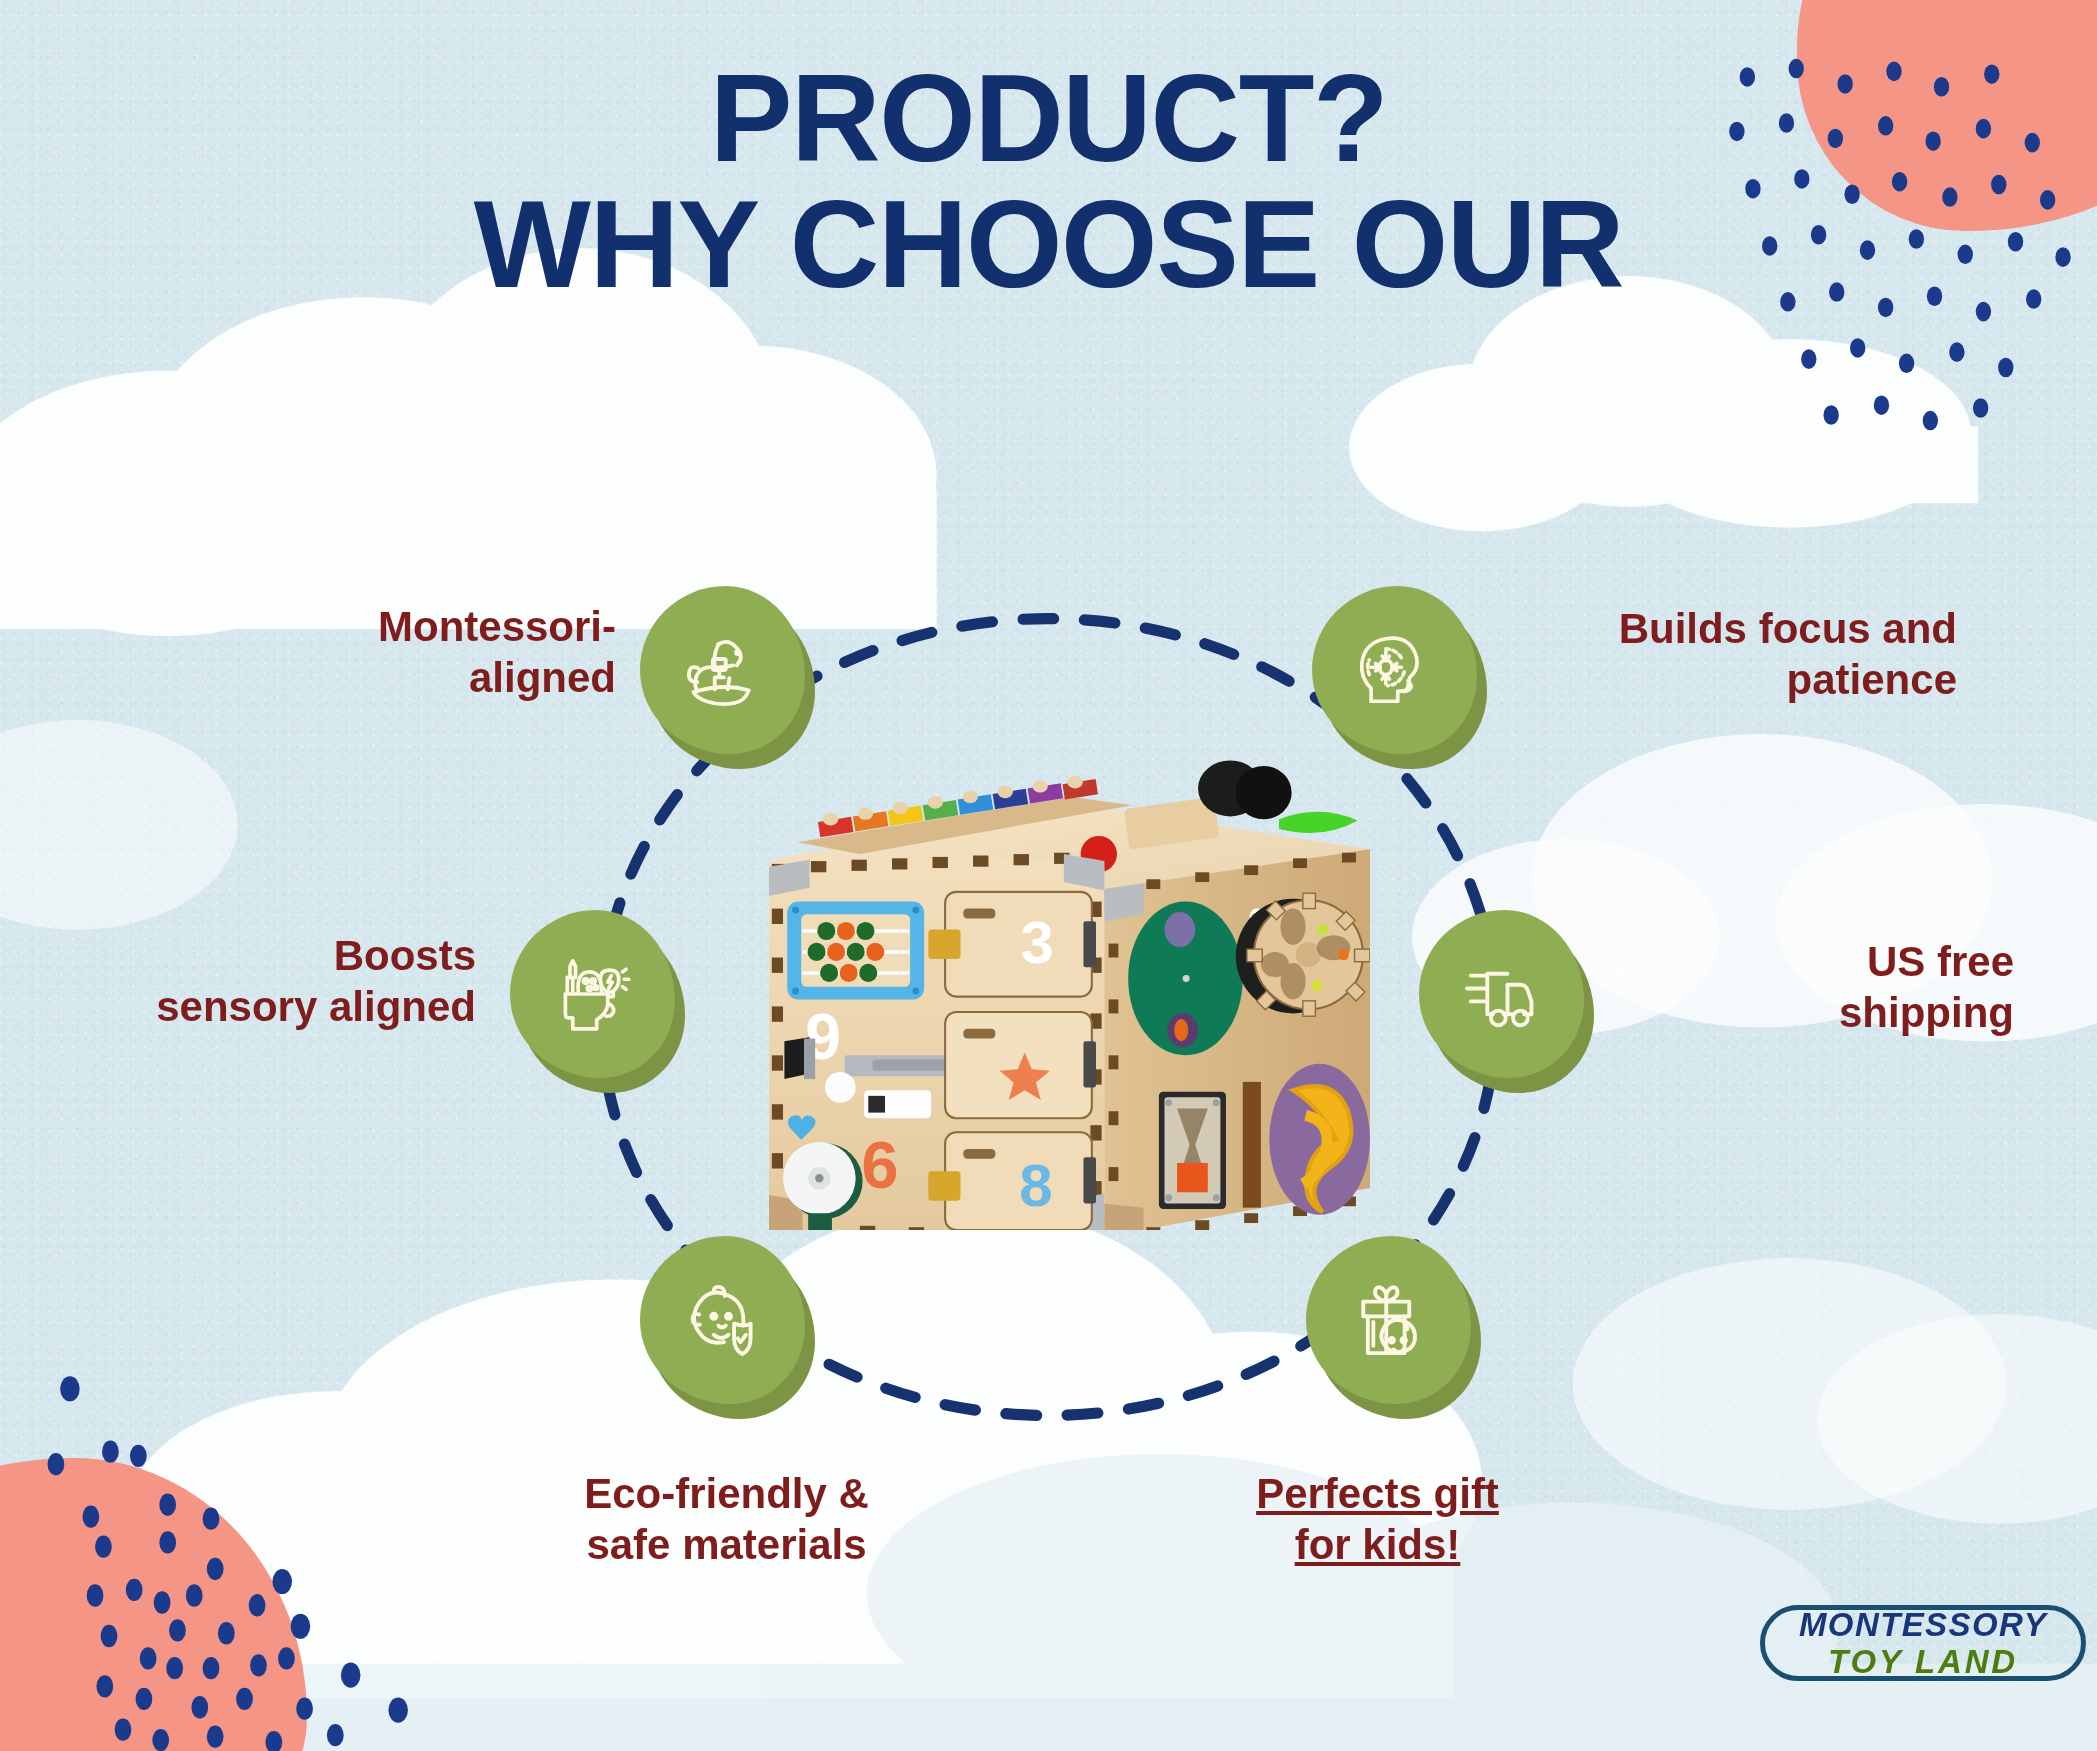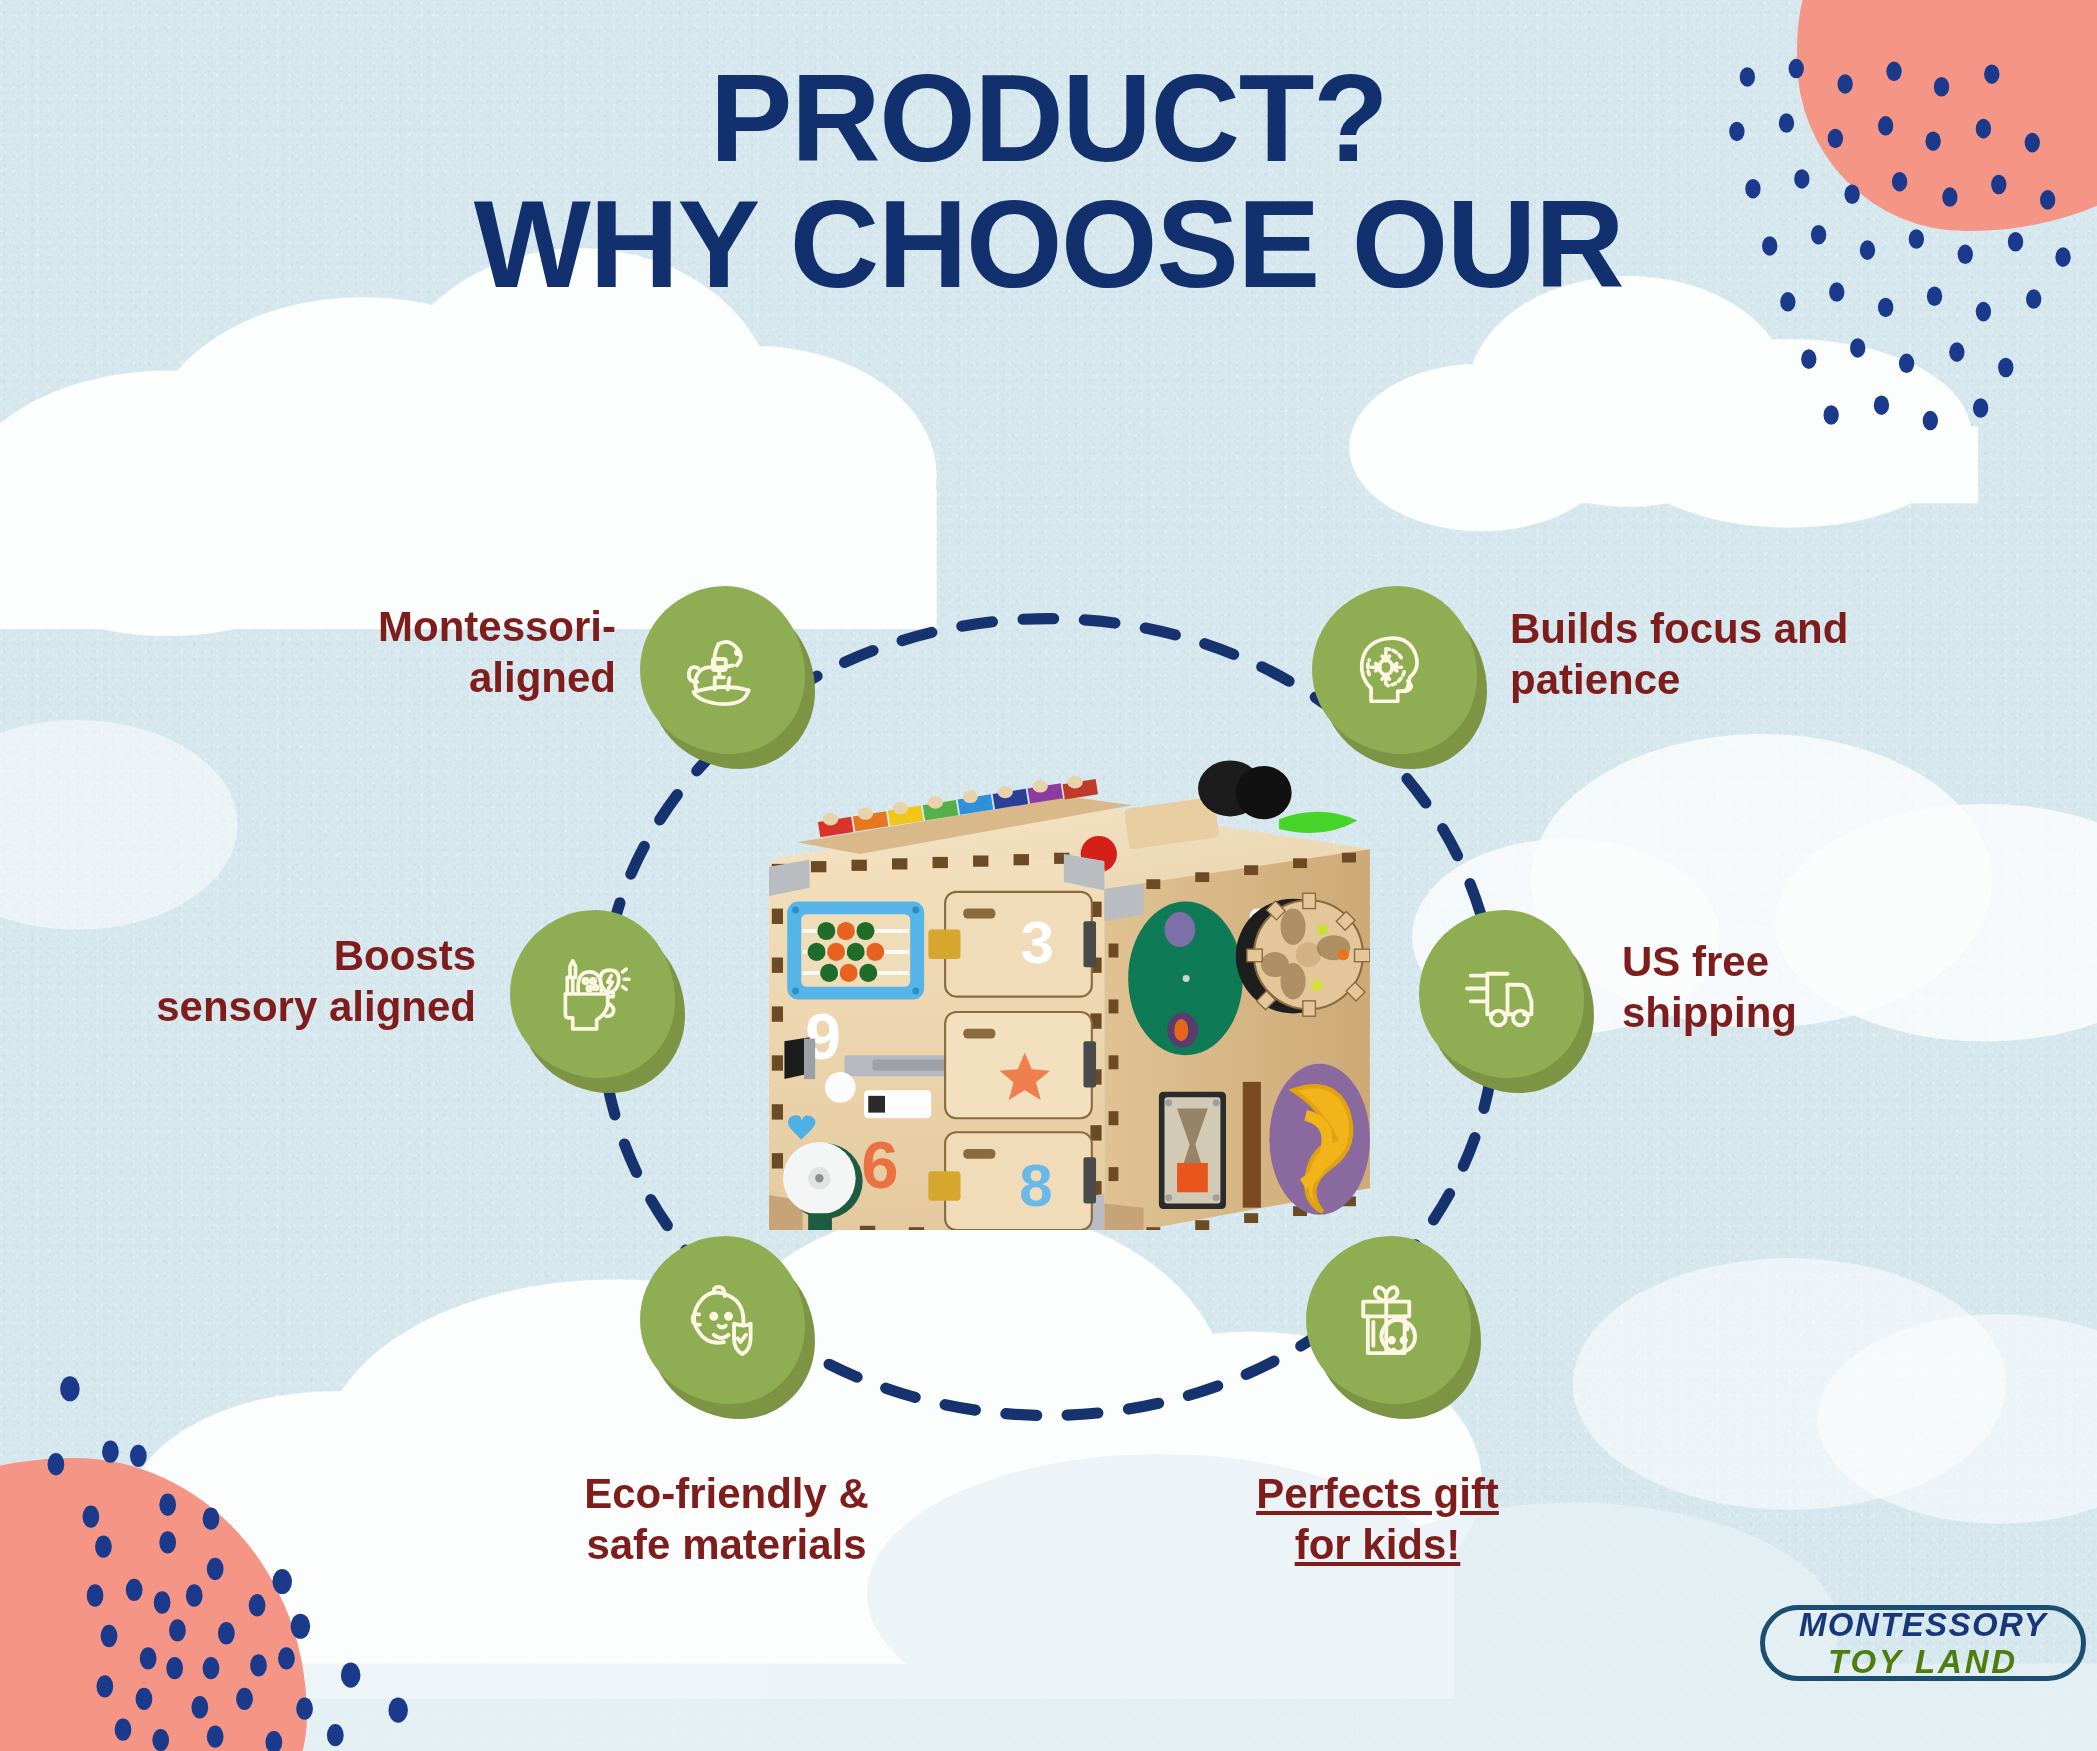--- a/index.html
+++ b/index.html
@@ -75,21 +75,21 @@
   .blob svg { width:92px; height:92px; display:block; }
 
   .node-label {
     position:absolute;
     color:#7f1d1d;
     font-size:42px;
     font-weight:bold;
     line-height:1.22;
     white-space:pre-line;
   }
-  .lbl-right { text-align:left; }
+  .lbl-right { text-align:right; }
   .lbl-left  { text-align:right; }
   .lbl-center{ text-align:center; }
 
   
   #logo {
     position:absolute; z-index:8;
     left:1760px; top:1605px;
     width:326px; height:76px;
     border:5.6px solid #1b4f72;
     border-radius:49px;

